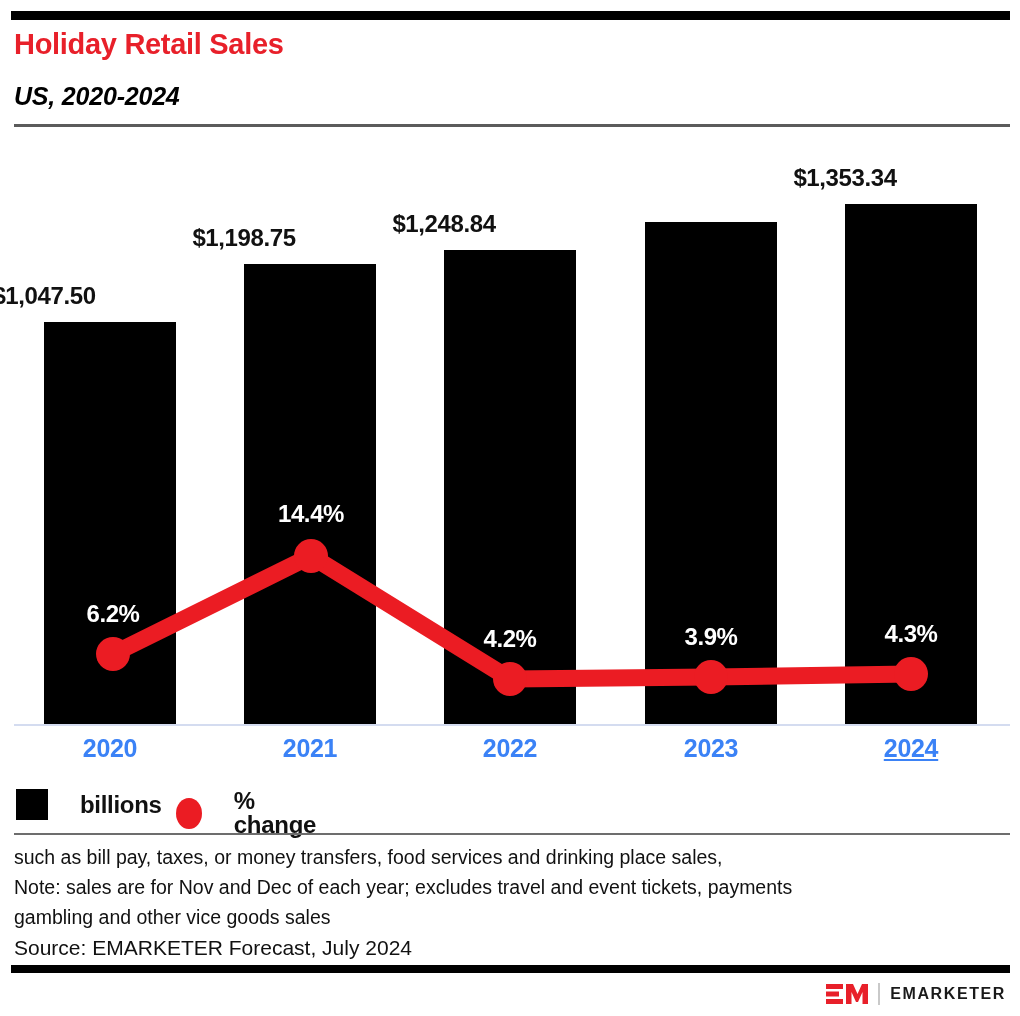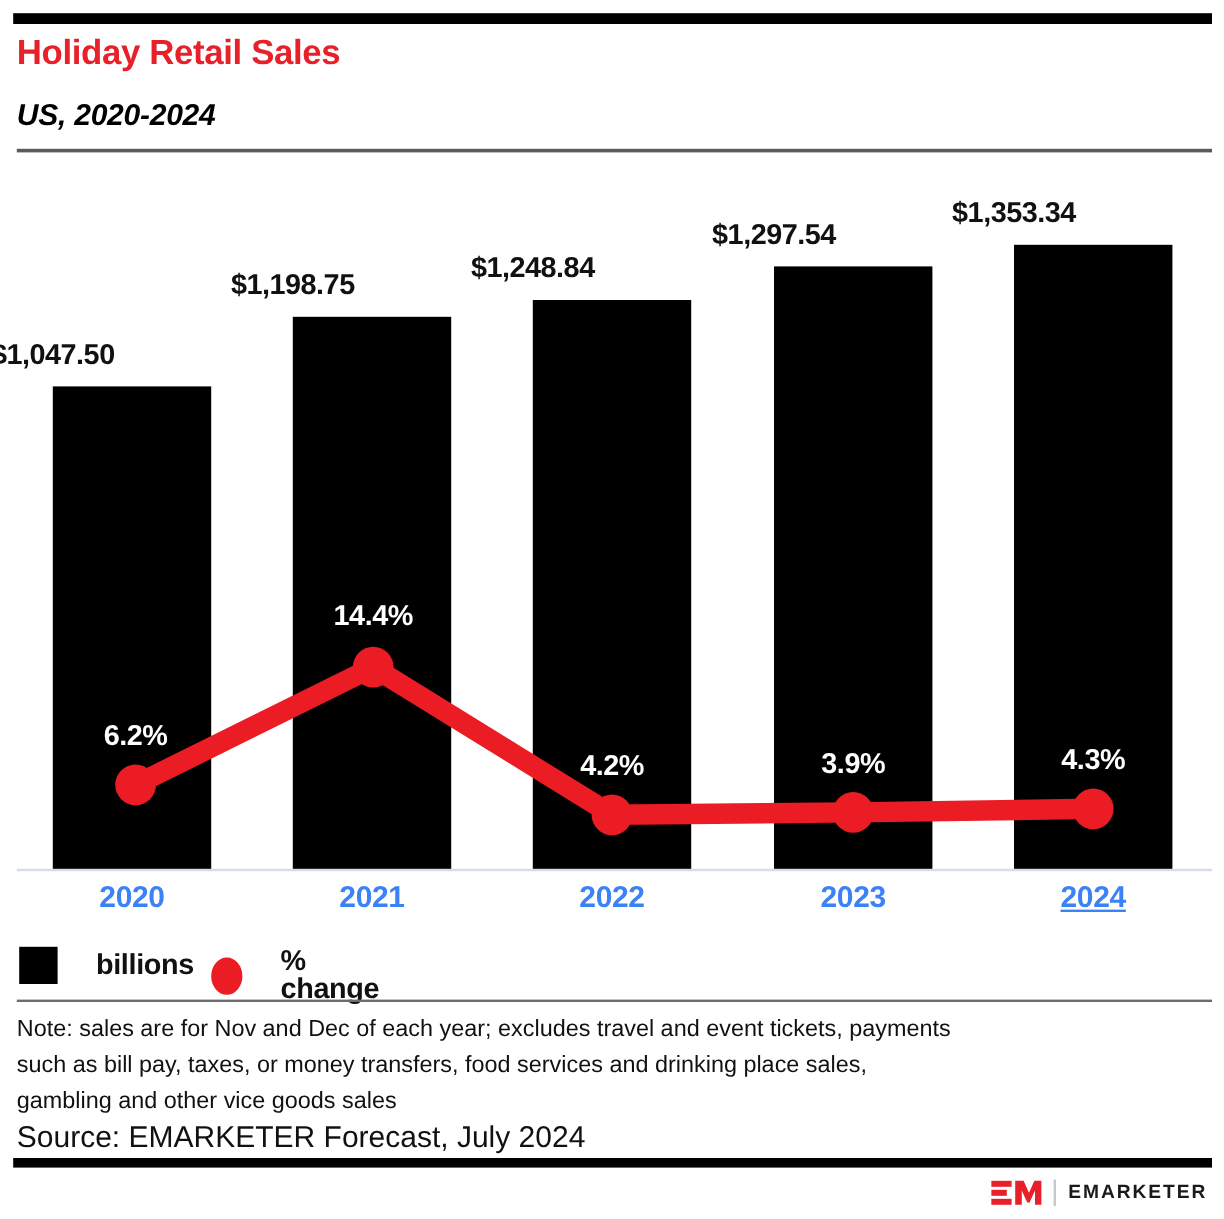--- a/index.html
+++ b/index.html
@@ -77,21 +77,21 @@
     position:absolute; left:14px; top:833px; width:996px; height:2px;
     background:#6d6d6d;
   }
   .note {
     position:absolute; left:14px; top:842px; width:960px;
     font-size:19.5px; line-height:30px; color:#111111;
   }
   .note-line { display:block; }
   .source {
     position:absolute; left:14px; top:934px;
-    font-size:25px; line-height:28px; color:#111111;
+    font-size:21px; line-height:28px; color:#111111;
   }
 
   
   .footer-rule {
     position:absolute; left:11px; top:965px; width:999px; height:8px;
     background:#000;
   }
   .footer-brand {
     position:absolute; right:14px; top:981px;
     display:flex; align-items:center; height:26px;text-align:center;
@@ -118,21 +118,20 @@
 
   <div class="bar" id="bar-0" style="left: 44px; top: 322px; height: 402px;"></div>
   <div class="bar" id="bar-1" style="left: 244px; top: 264px; height: 460px;"></div>
   <div class="bar" id="bar-2" style="left: 444px; top: 250px; height: 474px;"></div>
   <div class="bar" id="bar-3" style="left: 645px; top: 222px; height: 502px;"></div>
   <div class="bar" id="bar-4" style="left: 845px; top: 204px; height: 520px;"></div>
 
   <div class="bar-value" id="bval-0" style="left: -66px; top: 282px;">$1,047.50</div>
   <div class="bar-value" id="bval-1" style="left: 134px; top: 224px;">$1,198.75</div>
   <div class="bar-value" id="bval-2" style="left: 334px; top: 210px;">$1,248.84</div>
-  <div class="bar-value" id="bval-3" style="left: 535px; top: 182px;">$1,297.54</div>
   <div class="bar-value" id="bval-4" style="left: 735px; top: 164px;">$1,353.34</div>
 
   <svg class="line-svg" viewBox="0 0 1020 740" preserveAspectRatio="none">
     <polyline id="pct-line" fill="none" stroke="#EB1C23" stroke-width="17" stroke-linejoin="round" stroke-linecap="round" points="113,654 311,556 510,679 711,677 911,674"></polyline>
     <g id="pct-markers">
         <circle cx="113" cy="654" r="17" fill="#EB1C23"></circle>
         <circle cx="311" cy="556" r="17" fill="#EB1C23"></circle>
         <circle cx="510" cy="679" r="17" fill="#EB1C23"></circle>
         <circle cx="711" cy="677" r="17" fill="#EB1C23"></circle>
         <circle cx="911" cy="674" r="17" fill="#EB1C23"></circle>
@@ -158,22 +157,22 @@
     <span class="legend-label">billions</span>
   </div>
   <div class="legend-item" style="left:160px;">
     <span class="legend-swatch-circle"></span>
     <span class="legend-label">% change</span>
   </div>
 </div>
 
 <div class="note-rule"></div>
 <div class="note">
+  <span class="note-line">such as bill pay, taxes, or money transfers, food services and drinking place sales,</span>
   <span class="note-line">Note: sales are for Nov and Dec of each year; excludes travel and event tickets, payments</span>
-  <span class="note-line">such as bill pay, taxes, or money transfers, food services and drinking place sales,</span>
   <span class="note-line">gambling and other vice goods sales</span>
 </div>
 <div class="source">Source: EMARKETER Forecast, July 2024</div>
 
 <div class="footer-rule"></div>
 <div class="footer-brand">
   <svg class="logo-em" width="42" height="24" viewBox="0 0 42 24">
     <rect x="0" y="2" width="17" height="5" fill="#E8202A"></rect>
     <rect x="0" y="9.5" width="13" height="5" fill="#E8202A"></rect>
     <rect x="0" y="17" width="17" height="5" fill="#E8202A"></rect>

